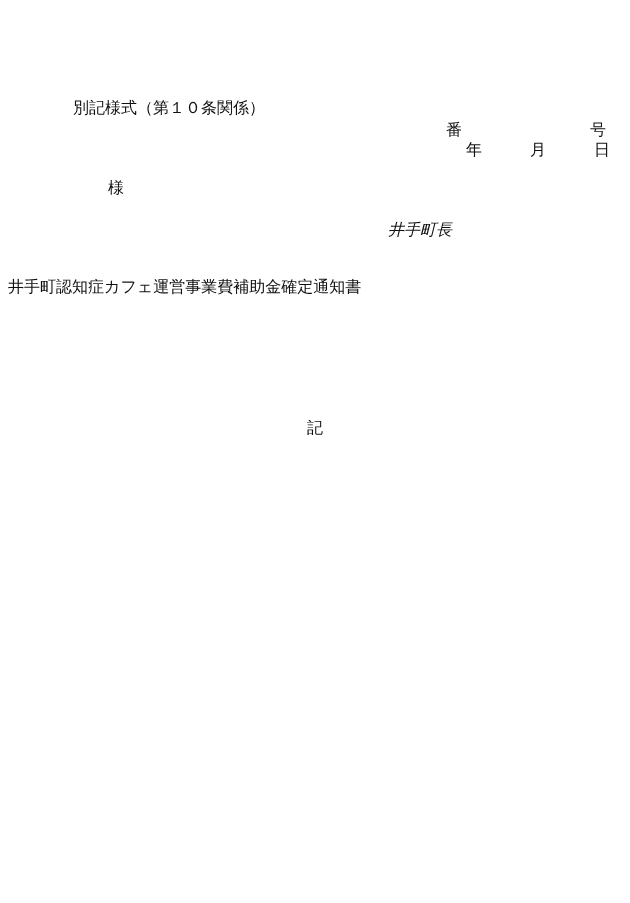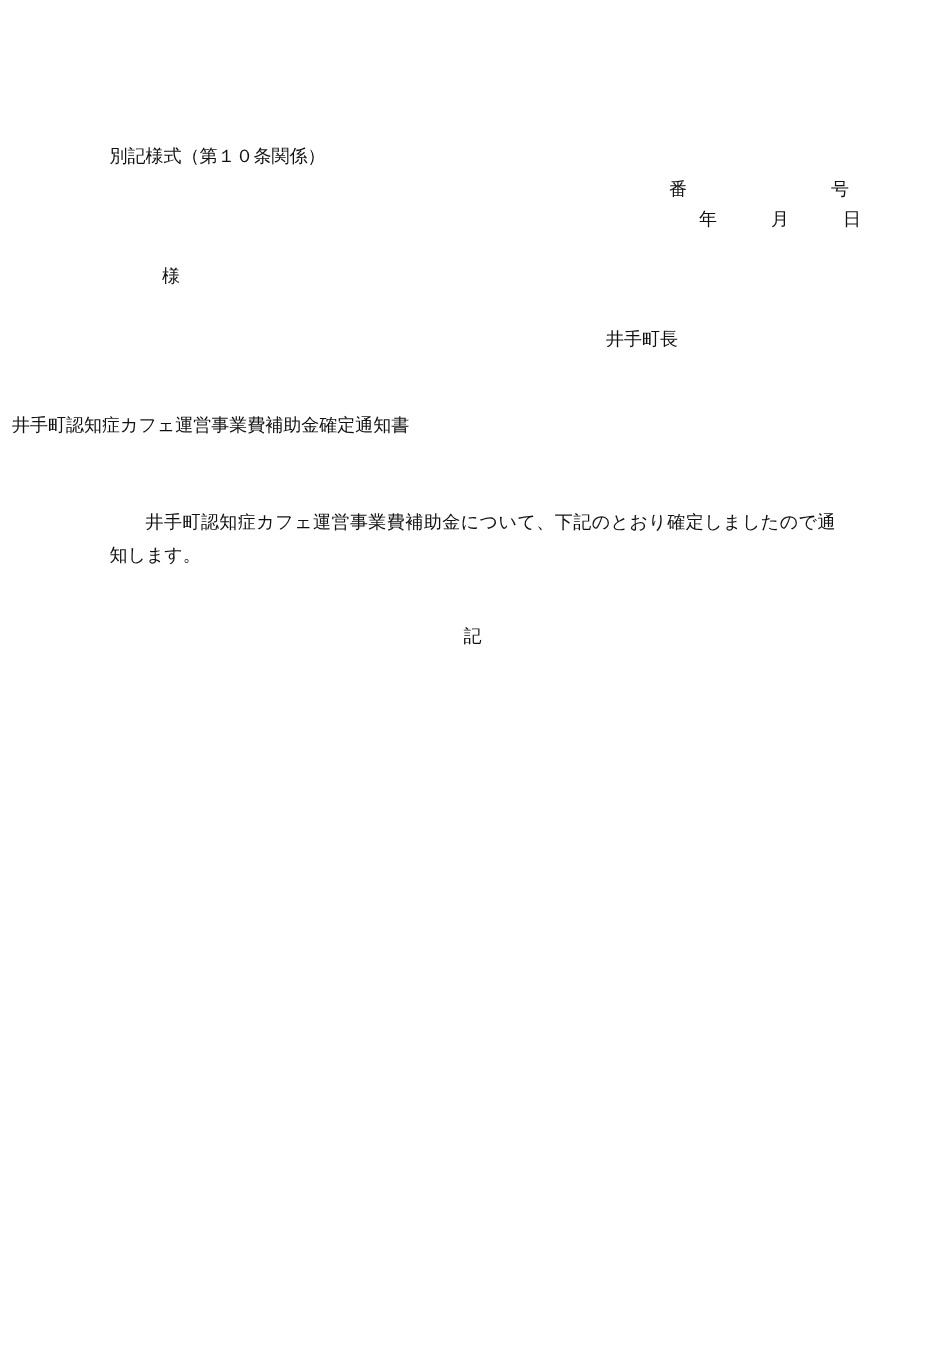--- a/index.html
+++ b/index.html
@@ -18,21 +18,21 @@
     margin: 0 auto;
     overflow: hidden;
   }
   .doc {
     position: absolute;
     left: 0;
     top: 0;
     width: 592px;
     height: 903px;
     color: #101010;
-    font-size: 12px;
+    font-size: 16px;
     line-height: 1.6;
   }
   .line {
     position: absolute;
     white-space: pre;
   }
   .form-label {
     left: 73px;
     top: 95px;
   }
@@ -44,22 +44,23 @@
   .doc-date {
     left: 466px;
     top: 137px;
     font-family: Liberation Serif, serif;
   }
   .addressee {
     left: 108px;
     top: 175px;
   }
   .issuer {
-    left: 404px;
+    left: 388px;
     top: 217px;
+    font-style: italic;
   }
   .title {
     left: 0;
     top: 274px;
     width: 630px;
     text-align: left;
     padding-left: 8px;
     box-sizing: border-box;
   }
   .body-text {
@@ -107,19 +108,18 @@
     <div class="line doc-number">番　　　　　　　　号</div>
 
     <div class="line doc-date">年　　　月　　　日</div>
 
     <div class="line addressee">様</div>
 
     <div class="line issuer">井手町長</div>
 
     <div class="line title">井手町認知症カフェ運営事業費補助金確定通知書</div>
 
-    <div class="body-text">井手町認知症カフェ運営事業費補助金について、下記のとおり確定しましたので通知します。</div>
 
     <div class="line ki-mark">記</div>
 
 
   </div>
 </div>
 
 </body></html>

